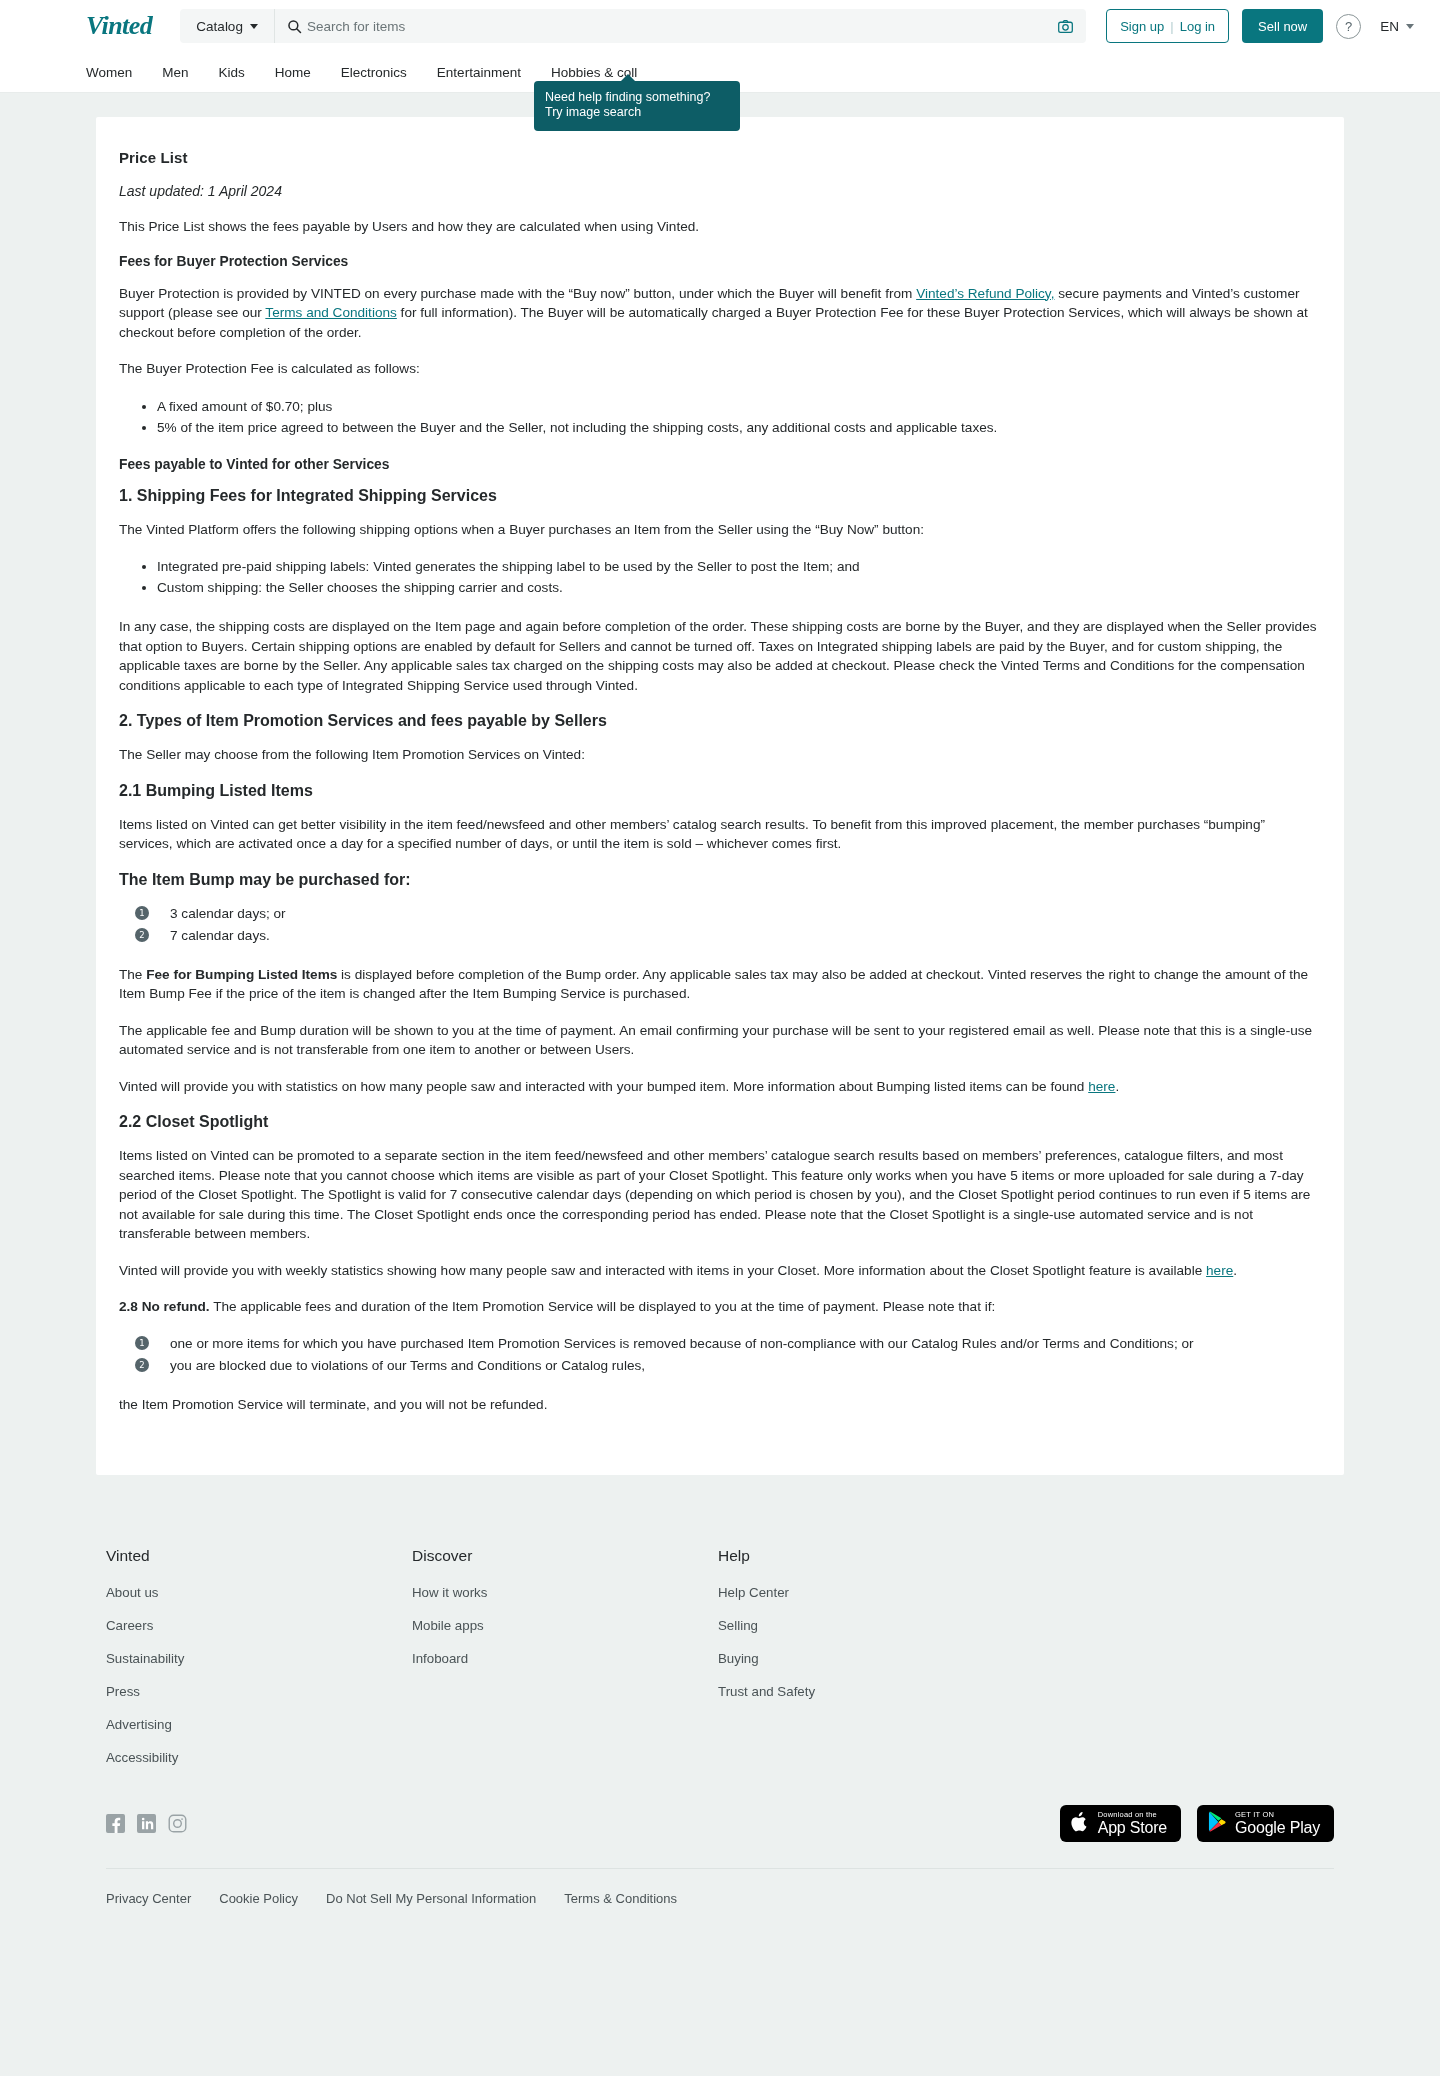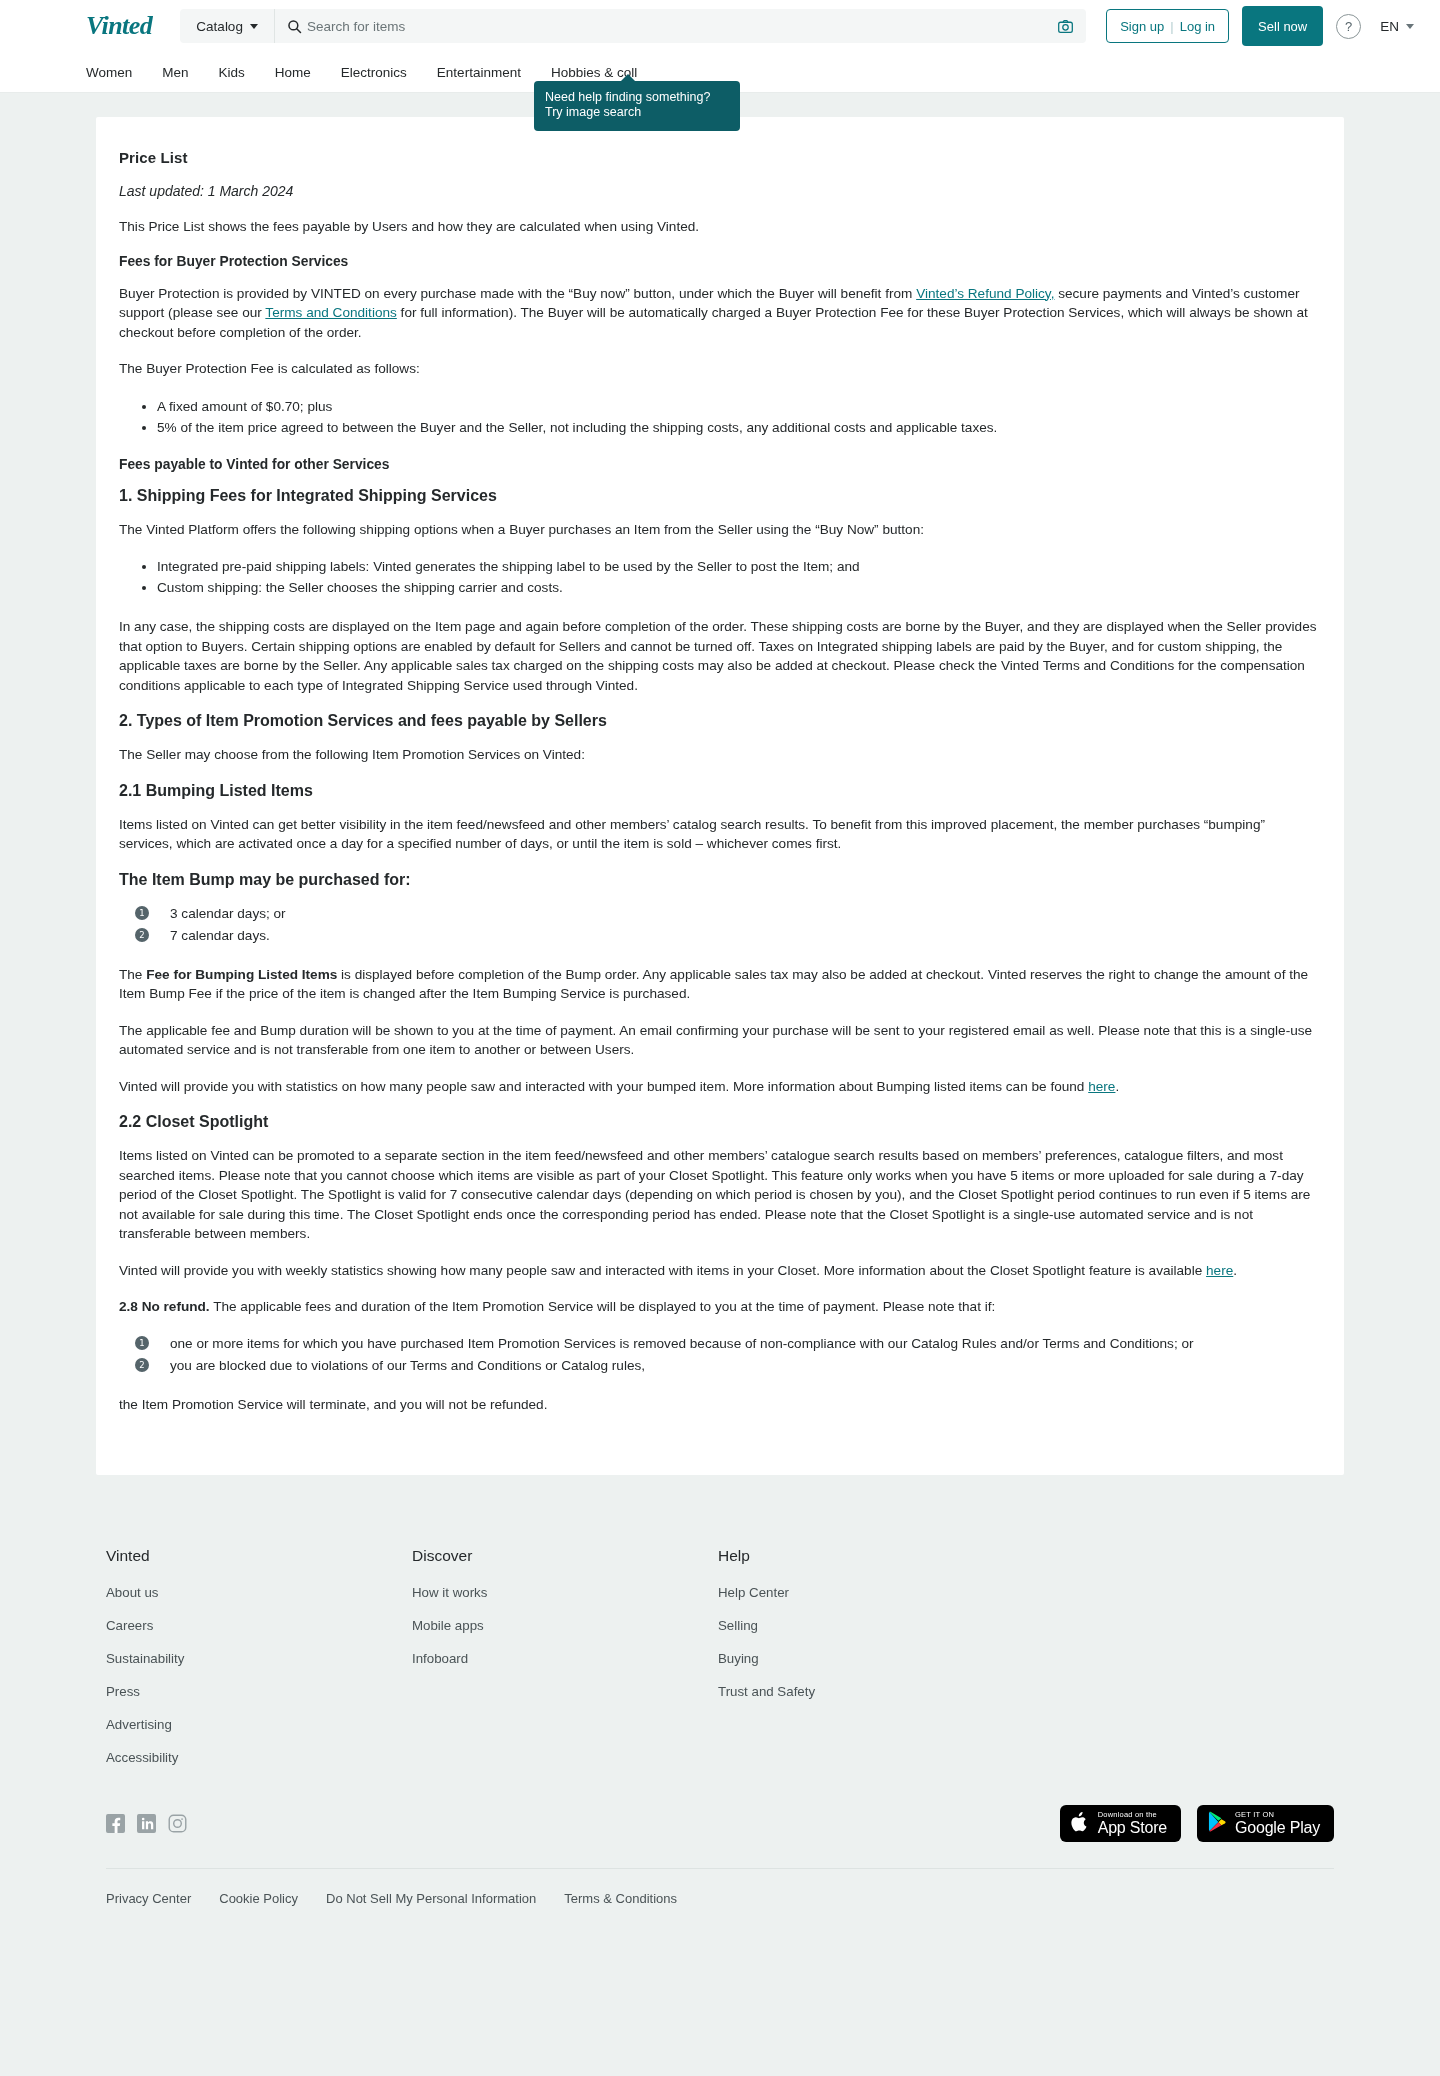--- a/index.html
+++ b/index.html
@@ -99,21 +99,21 @@
     gap: 6px;
     cursor: pointer;
     white-space: nowrap;
   }
   .auth-sep { color: #b5cfd1; }
   .sell-btn {
     background: #09767f;
     color: #fff;
     border: none;
     border-radius: 4px;
-    height: 40px;
+    height: 34px;
     padding: 0 16px;
     font-size: 13px;
     cursor: pointer;
     white-space: nowrap;
     font-family: "Liberation Sans", sans-serif;
   }
   .help-circle {
     width: 25px; height: 25px;
     border: 1.4px solid #8b9698;
     border-radius: 50%;
@@ -394,21 +394,21 @@
 
     <div class="tooltip">Need help finding something? Try image search</div>
   </div>
 </div>
 
 <div class="page">
   <div class="card">
     <div class="doc">
 
       <h1 class="title">Price List</h1>
-      <p class="updated">Last updated: 1 March 2024</p>
+      <p class="updated">Last updated: 1 April 2024</p>
       <p class="body">This Price List shows the fees payable by Users and how they are calculated when using Vinted.</p>
 
       <h2 class="sec">Fees for Buyer Protection Services</h2>
 
       <p class="body"><span>Buyer Protection is provided by VINTED on every purchase made with the “Buy now” button, under which the Buyer will benefit from </span><a class="link" href="#">Vinted’s Refund Policy,</a><span> secure payments and Vinted’s customer support (please see our </span><a class="link" href="#">Terms and Conditions</a><span> for full information). The Buyer will be automatically charged a Buyer Protection Fee for these Buyer Protection Services, which will always be shown at checkout before completion of the order.</span></p>
 
       <p class="body">The Buyer Protection Fee is calculated as follows:</p>
 
       <ul class="bullets">
         <li>A fixed amount of $0.70; plus</li>

